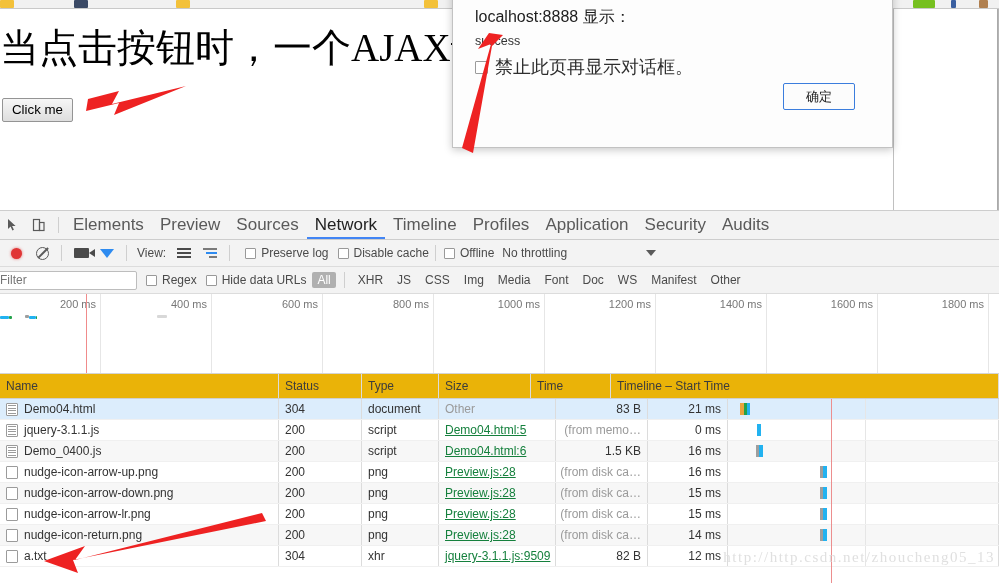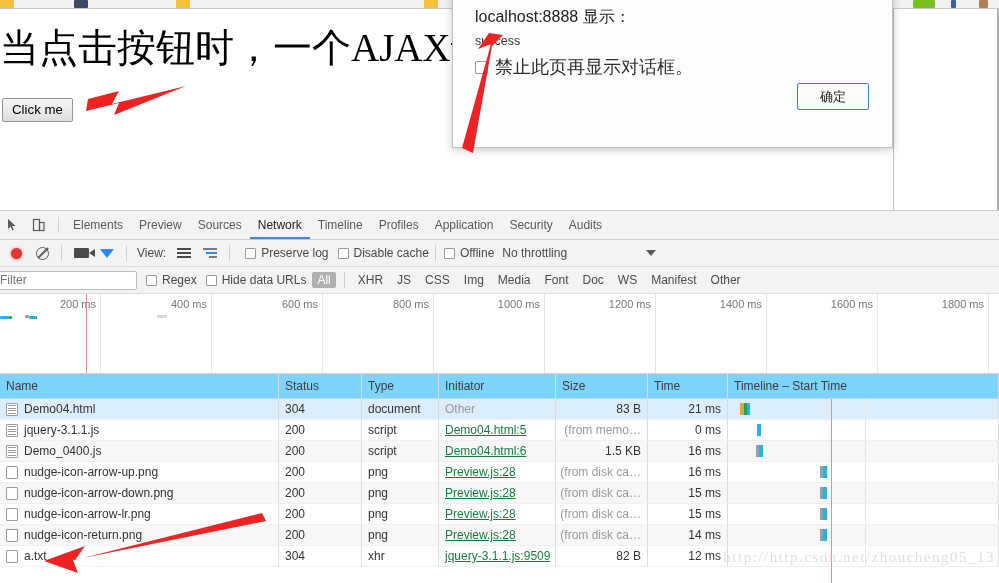--- a/index.html
+++ b/index.html
@@ -84,21 +84,21 @@
   }
   .dlg-check {
     width: 13px; height: 13px; background: #fff;
     border: 1px solid #9b9b9b; border-radius: 1px;
     display: inline-block; flex: 0 0 auto; cursor: pointer;
   }
   .dlg-suppress-label {
     font-size: 18px; color: #2e2e2e; white-space: nowrap;
   }
   .dlg-ok {
-    position: absolute; right: 23px; bottom: 37px;
+    position: absolute; right: 37px; bottom: 37px;
     width: 72px; height: 27px;
     background: #fcfcfc;
     border: 1px solid #3b7ddd;
     border-radius: 2px;
     font-size: 13px; color: #1a1a1a;
     cursor: pointer;
     font-family: "Liberation Sans", sans-serif;
   }
 
   
@@ -118,21 +118,21 @@
     background: #f3f3f3; border-bottom: 1px solid #cdcdcd;
     display: flex; align-items: center;
   }
   .dt-icon-btn {
     width: 26px; height: 26px; display: flex;
     align-items: center; justify-content: center; cursor: pointer;
   }
   .dt-sep { width: 1px; height: 16px; background: #cfcfcf; margin: 0 6px; }
   .dt-tab {
     padding: 0 8px; height: 28px; line-height: 28px;
-    font-size: 12px; color: #5a5a5a; cursor: pointer; white-space: nowrap; text-align: center;
+    font-size: 17px; color: #5a5a5a; cursor: pointer; white-space: nowrap; text-align: center;
   }
   .dt-tab.active { color: #222; border-bottom: 2px solid #4285f4; }
 
   .dt-toolbar {
     position: relative; height: 27px; width: 100%;
     background: #f3f3f3; border-bottom: 1px solid #dcdcdc;
     display: flex; align-items: center; padding-left: 3px;
   }
   .rec-dot {
     width: 11px; height: 11px; border-radius: 50%;
@@ -204,21 +204,21 @@
     position: absolute; top: 4px; font-size: 11px; color: #777;
     transform: translateX(-100%); padding-right: 4px; white-space: nowrap;
   }
   .ov-redline {
     position: absolute; top: 0; bottom: 0; width: 1px; background: #f08b8b;
   }
   .ov-bar { position: absolute; height: 3px; border-radius: 1px; }
 
   
   .net-head {
-    display: flex; height: 25px; background: #7dd3fc;
+    display: flex; height: 25px; background: #eab308;
     border-bottom: 1px solid #cfcfcf; font-size: 12px; color: #3c3c3c;
   }
   .net-head > div, .net-row > div {
     border-right: 1px solid #dcdcdc; padding: 0 6px;
     display: flex; align-items: center; overflow: hidden; white-space: nowrap;
   }
   .c-name  { width: 279px; flex: 0 0 279px; }
   .c-stat  { width: 83px;  flex: 0 0 83px; }
   .c-type  { width: 77px;  flex: 0 0 77px; }
   .c-init  { width: 117px; flex: 0 0 117px; }
@@ -416,21 +416,20 @@
       <div class="ov-bar" style="left:29px; top:22px; width:7px; background:#22b2f0"></div>
       <div class="ov-bar" style="left:36px; top:22px; width:1px; background:#22a24a"></div>
       <div class="ov-bar" style="left:157px;top:21px; width:10px;background:#d8d8d8"></div>
       <div class="ov-redline" style="left:86px"></div>
     </div>
 
     <div class="net-head">
       <div class="c-name">Name</div>
       <div class="c-stat">Status</div>
       <div class="c-type">Type</div>
-      <div class="c-init">Initiator</div>
       <div class="c-size" style="justify-content:flex-start">Size</div>
       <div class="c-time" style="justify-content:flex-start">Time</div>
       <div class="c-wfall">Timeline – Start Time</div>
     </div>
 
     <div class="net-body">
 
       <div class="net-row sel">
         <div class="c-name">
             <span class="row-icon doc"></span>

